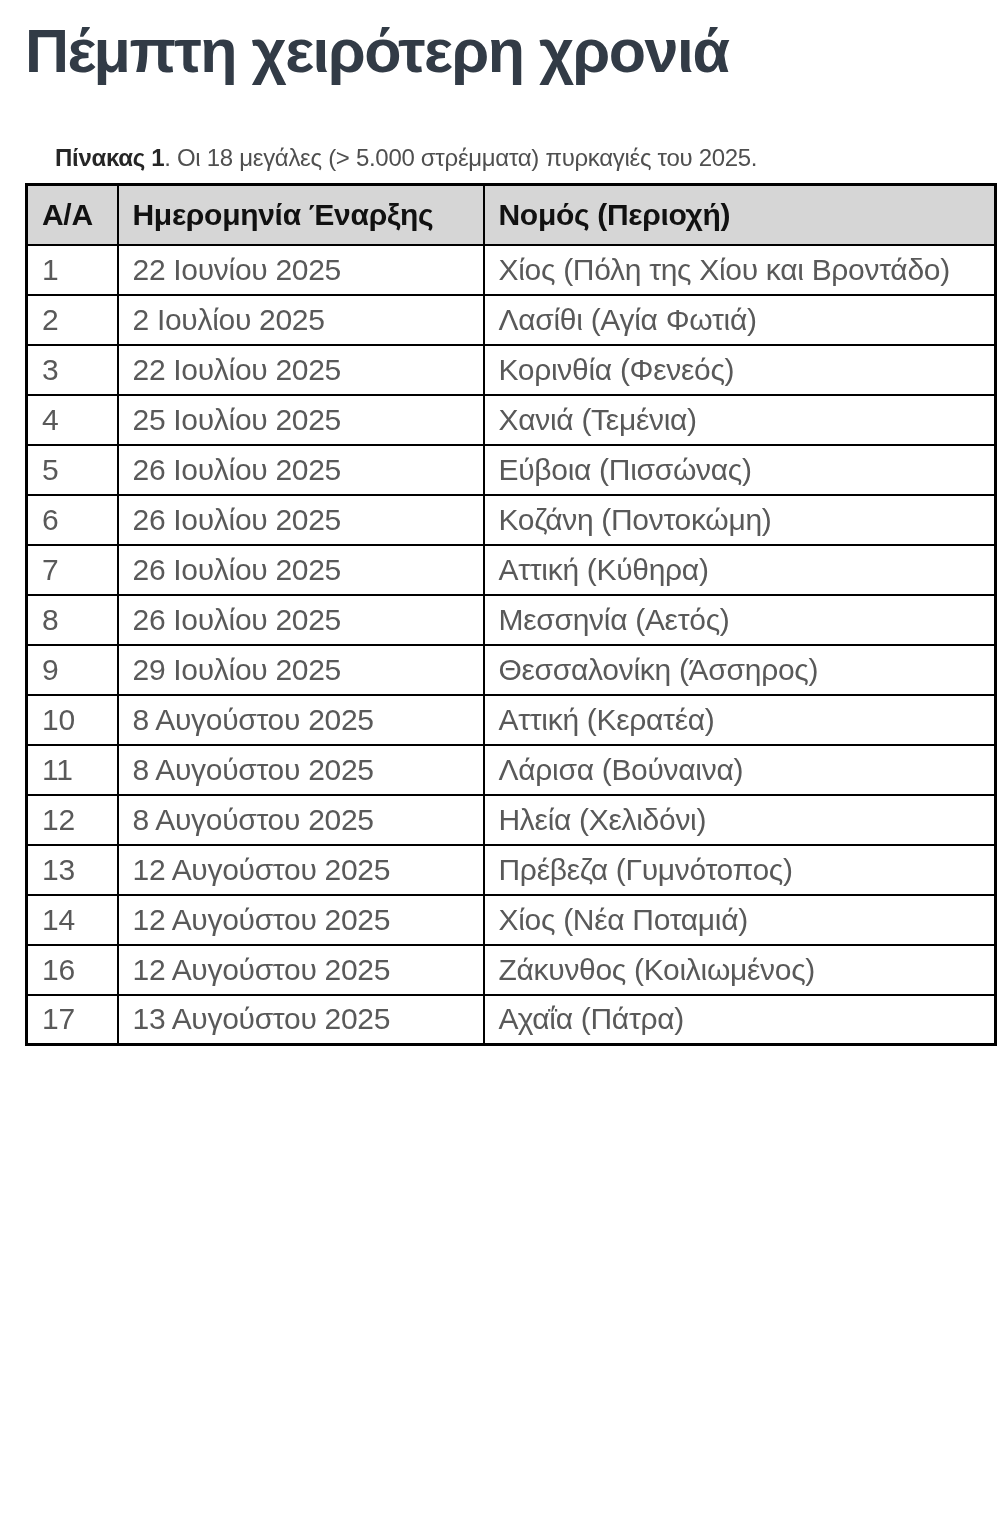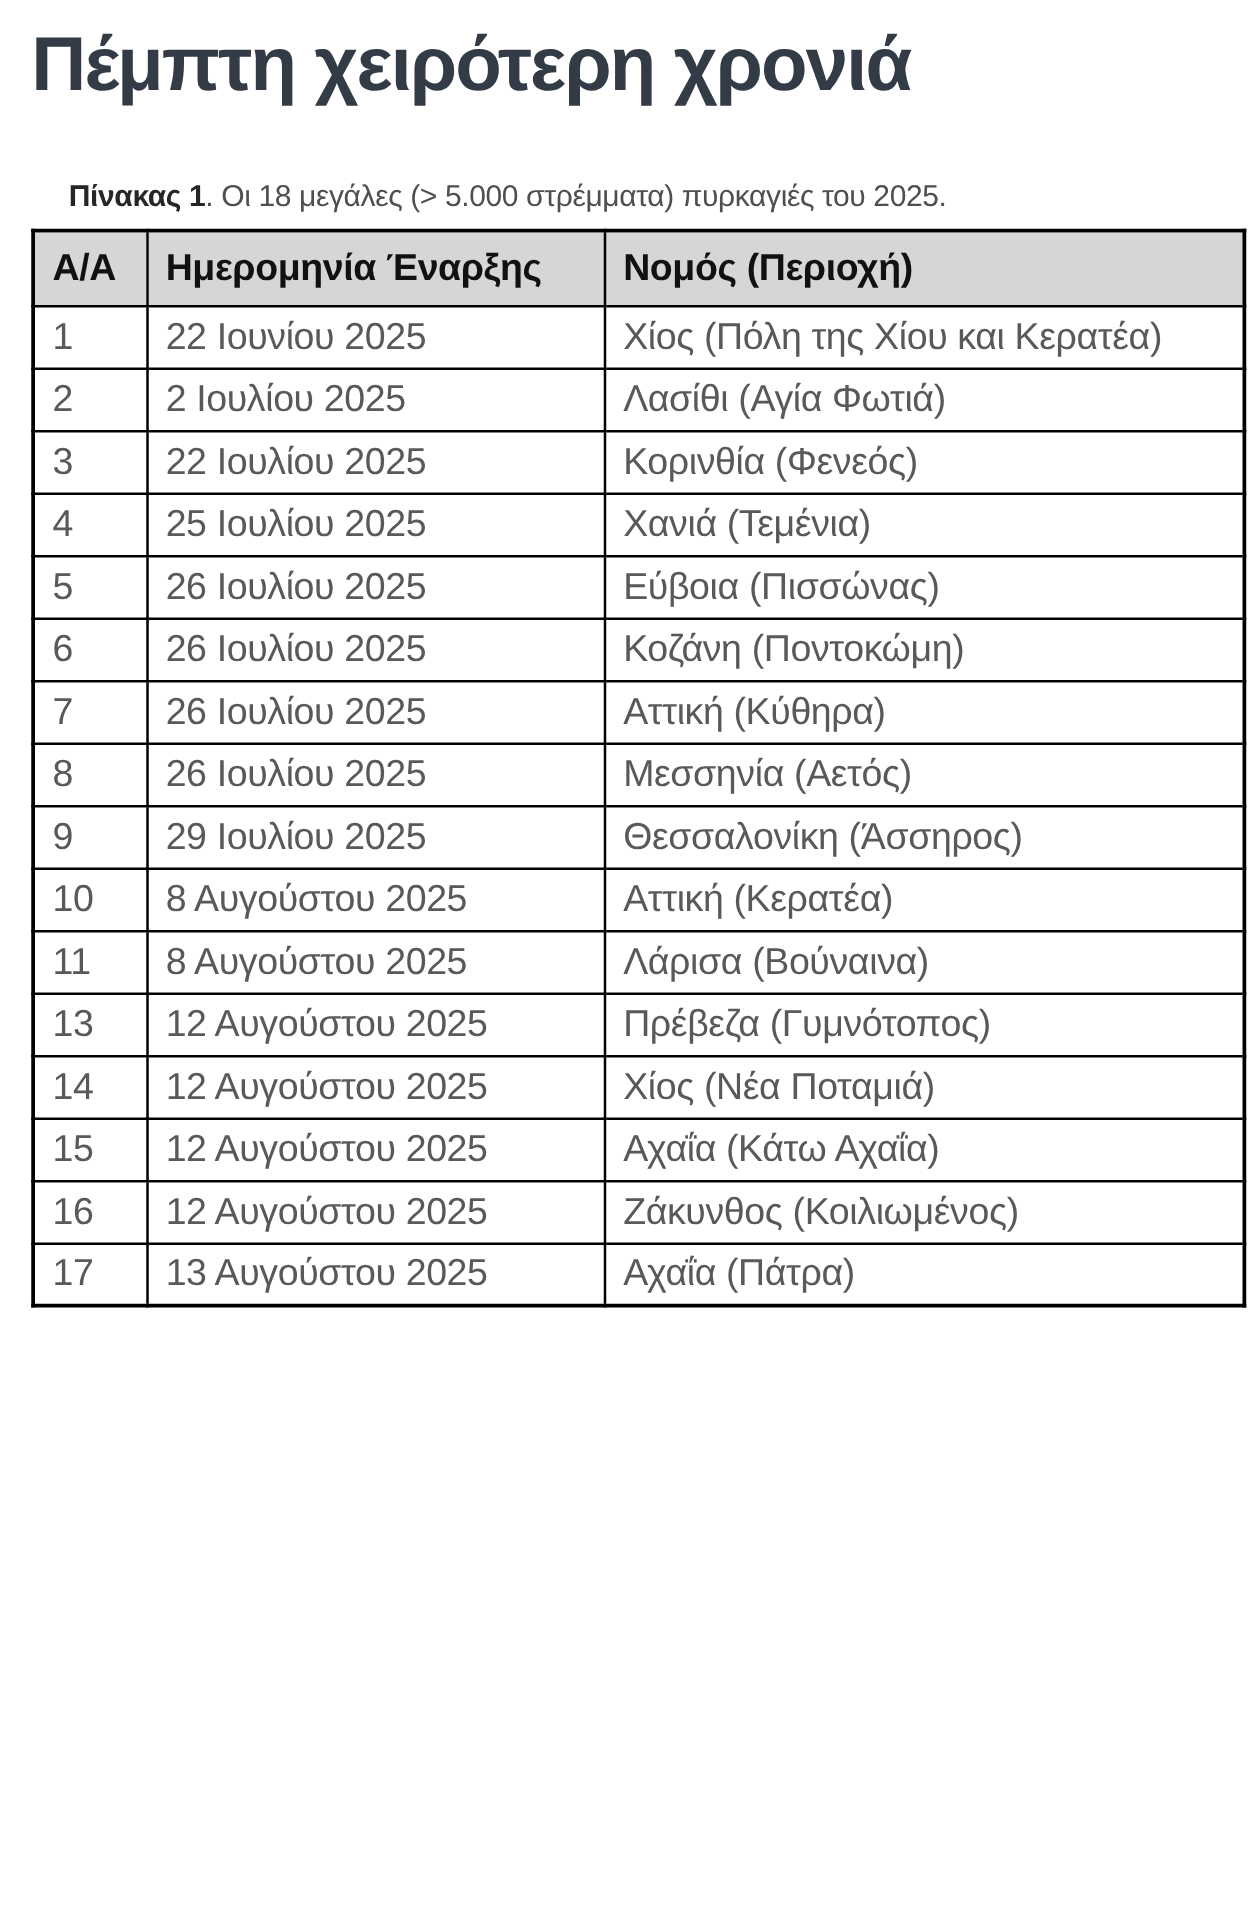--- a/index.html
+++ b/index.html
@@ -98,21 +98,21 @@
       <tr>
         <th class="col-num">Α/Α</th>
         <th class="col-date">Ημερομηνία Έναρξης</th>
         <th class="col-region">Νομός (Περιοχή)</th>
       </tr>
     </thead>
     <tbody id="fires-tbody">
         <tr>
           <td>1</td>
           <td>22 Ιουνίου 2025</td>
-          <td>Χίος (Πόλη της Χίου και Κερατέα)</td>
+          <td>Χίος (Πόλη της Χίου και Βροντάδο)</td>
         </tr>
         <tr>
           <td>2</td>
           <td>2 Ιουλίου 2025</td>
           <td>Λασίθι (Αγία Φωτιά)</td>
         </tr>
         <tr>
           <td>3</td>
           <td>22 Ιουλίου 2025</td>
           <td>Κορινθία (Φενεός)</td>
@@ -151,33 +151,33 @@
           <td>10</td>
           <td>8 Αυγούστου 2025</td>
           <td>Αττική (Κερατέα)</td>
         </tr>
         <tr>
           <td>11</td>
           <td>8 Αυγούστου 2025</td>
           <td>Λάρισα (Βούναινα)</td>
         </tr>
         <tr>
+          <td>12</td>
+          <td>8 Αυγούστου 2025</td>
+          <td>Ηλεία (Χελιδόνι)</td>
+        </tr>
+        <tr>
           <td>13</td>
           <td>12 Αυγούστου 2025</td>
           <td>Πρέβεζα (Γυμνότοπος)</td>
         </tr>
         <tr>
           <td>14</td>
           <td>12 Αυγούστου 2025</td>
           <td>Χίος (Νέα Ποταμιά)</td>
-        </tr>
-        <tr>
-          <td>15</td>
-          <td>12 Αυγούστου 2025</td>
-          <td>Αχαΐα (Κάτω Αχαΐα)</td>
         </tr>
         <tr>
           <td>16</td>
           <td>12 Αυγούστου 2025</td>
           <td>Ζάκυνθος (Κοιλιωμένος)</td>
         </tr>
         <tr>
           <td>17</td>
           <td>13 Αυγούστου 2025</td>
           <td>Αχαΐα (Πάτρα)</td>

